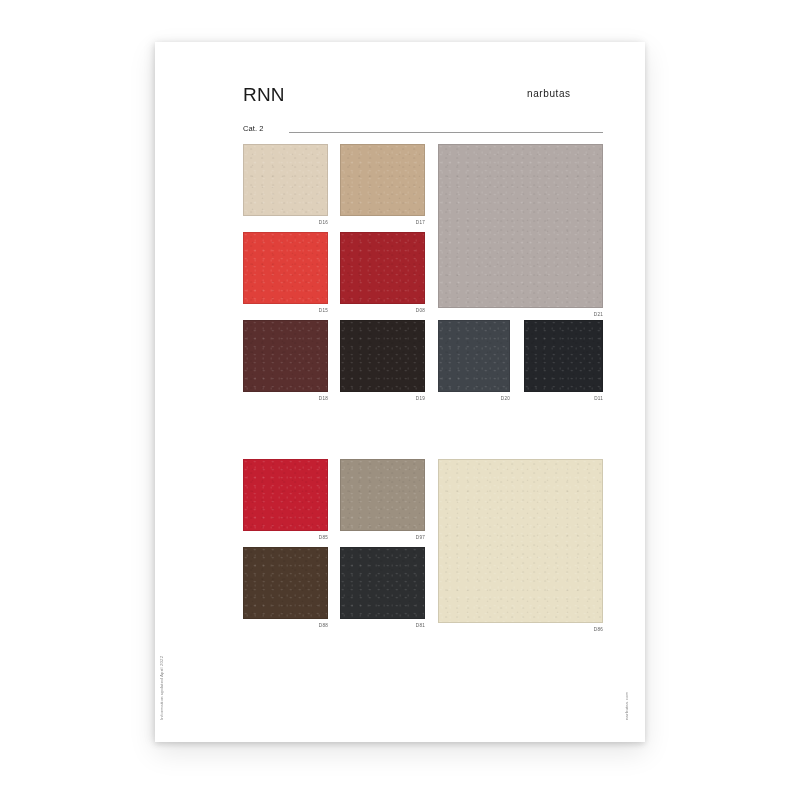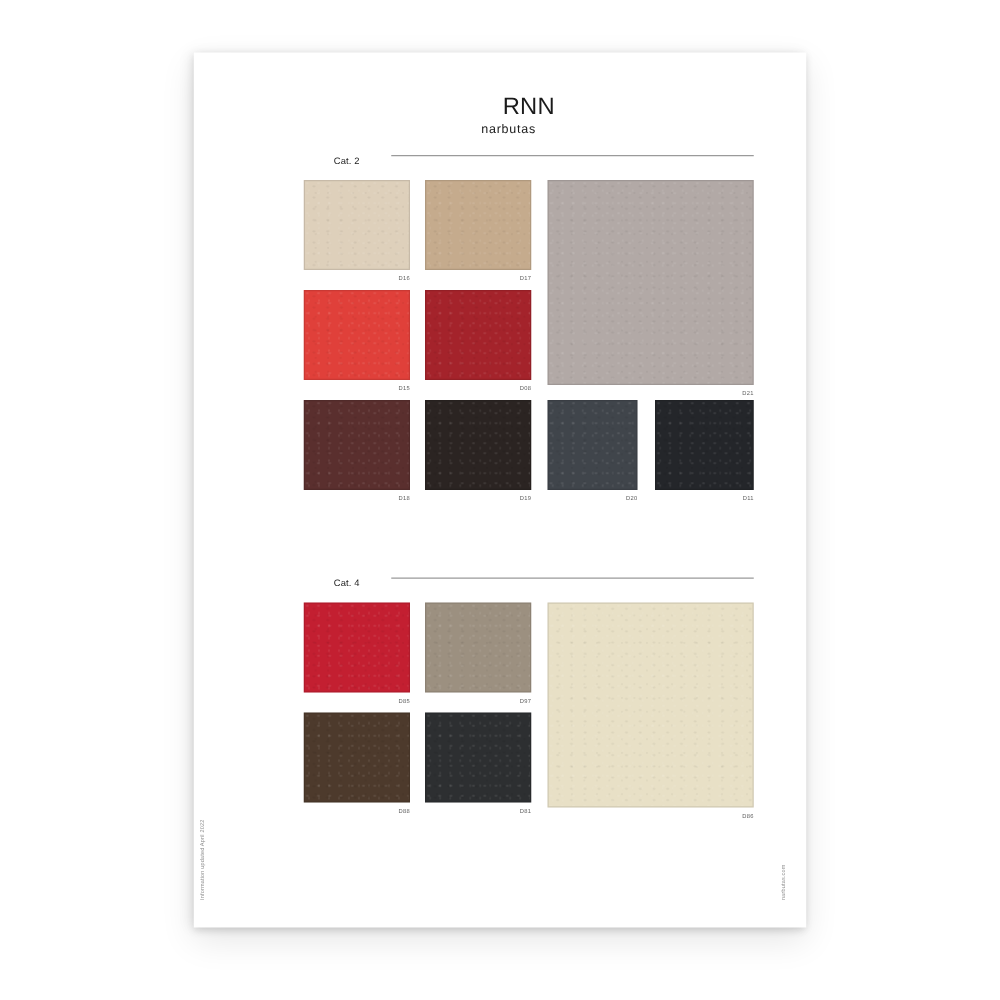--- a/index.html
+++ b/index.html
@@ -52,38 +52,36 @@
     left: 88px;
     top: 0;
     width: 360px;
   }
 
   
   .sect-head {
     position: relative;
     display: flex;
     align-items: center;
-    justify-content: center;
+    justify-content: space-between;
     height: 30px;
-    flex-direction: column;
   }
   .sect-title {
     font-size: 19px;
     font-weight: 400;
     letter-spacing: 0.2px;
     color: #1b1b1b;
   }
   .hide-icon { width: 19px; height: 19px; display: block; }
 
   .cat-row {
     display: flex;
-    align-items: flex-start;
+    align-items: flex-end;
     gap: 25px;
     margin-top: 14px;
-    margin-left: 24px;
   }
   .cat-label {
     font-size: 7.5px;
     color: #1b1b1b;
     letter-spacing: 0.1px;
     white-space: nowrap;
   }
   .cat-rule {
     flex: 1 1 auto;
     height: 1px;
@@ -196,24 +194,20 @@
           </div>
           <div class="sw" style="left: 281px; top: 176px; width: 79px;">
             <div class="chip" style="height: 72px; background: rgb(36, 38, 42);"></div>
             <div class="code">D11</div>
           </div>
         </div>
 
       <div style="height:32px"></div>
 
 
-      <div class="cat-row">
-        <div class="cat-label">Cat. 4</div>
-        <div class="cat-rule"></div>
-      </div>
 
       <div class="grid small" id="grid-2">
           <div class="sw" style="left: 0px; top: 0px; width: 85px;">
             <div class="chip" style="height: 72px; background: rgb(195, 31, 49);"></div>
             <div class="code">D85</div>
           </div>
           <div class="sw" style="left: 97px; top: 0px; width: 85px;">
             <div class="chip" style="height: 72px; background: rgb(156, 144, 128);"></div>
             <div class="code">D97</div>
           </div>

